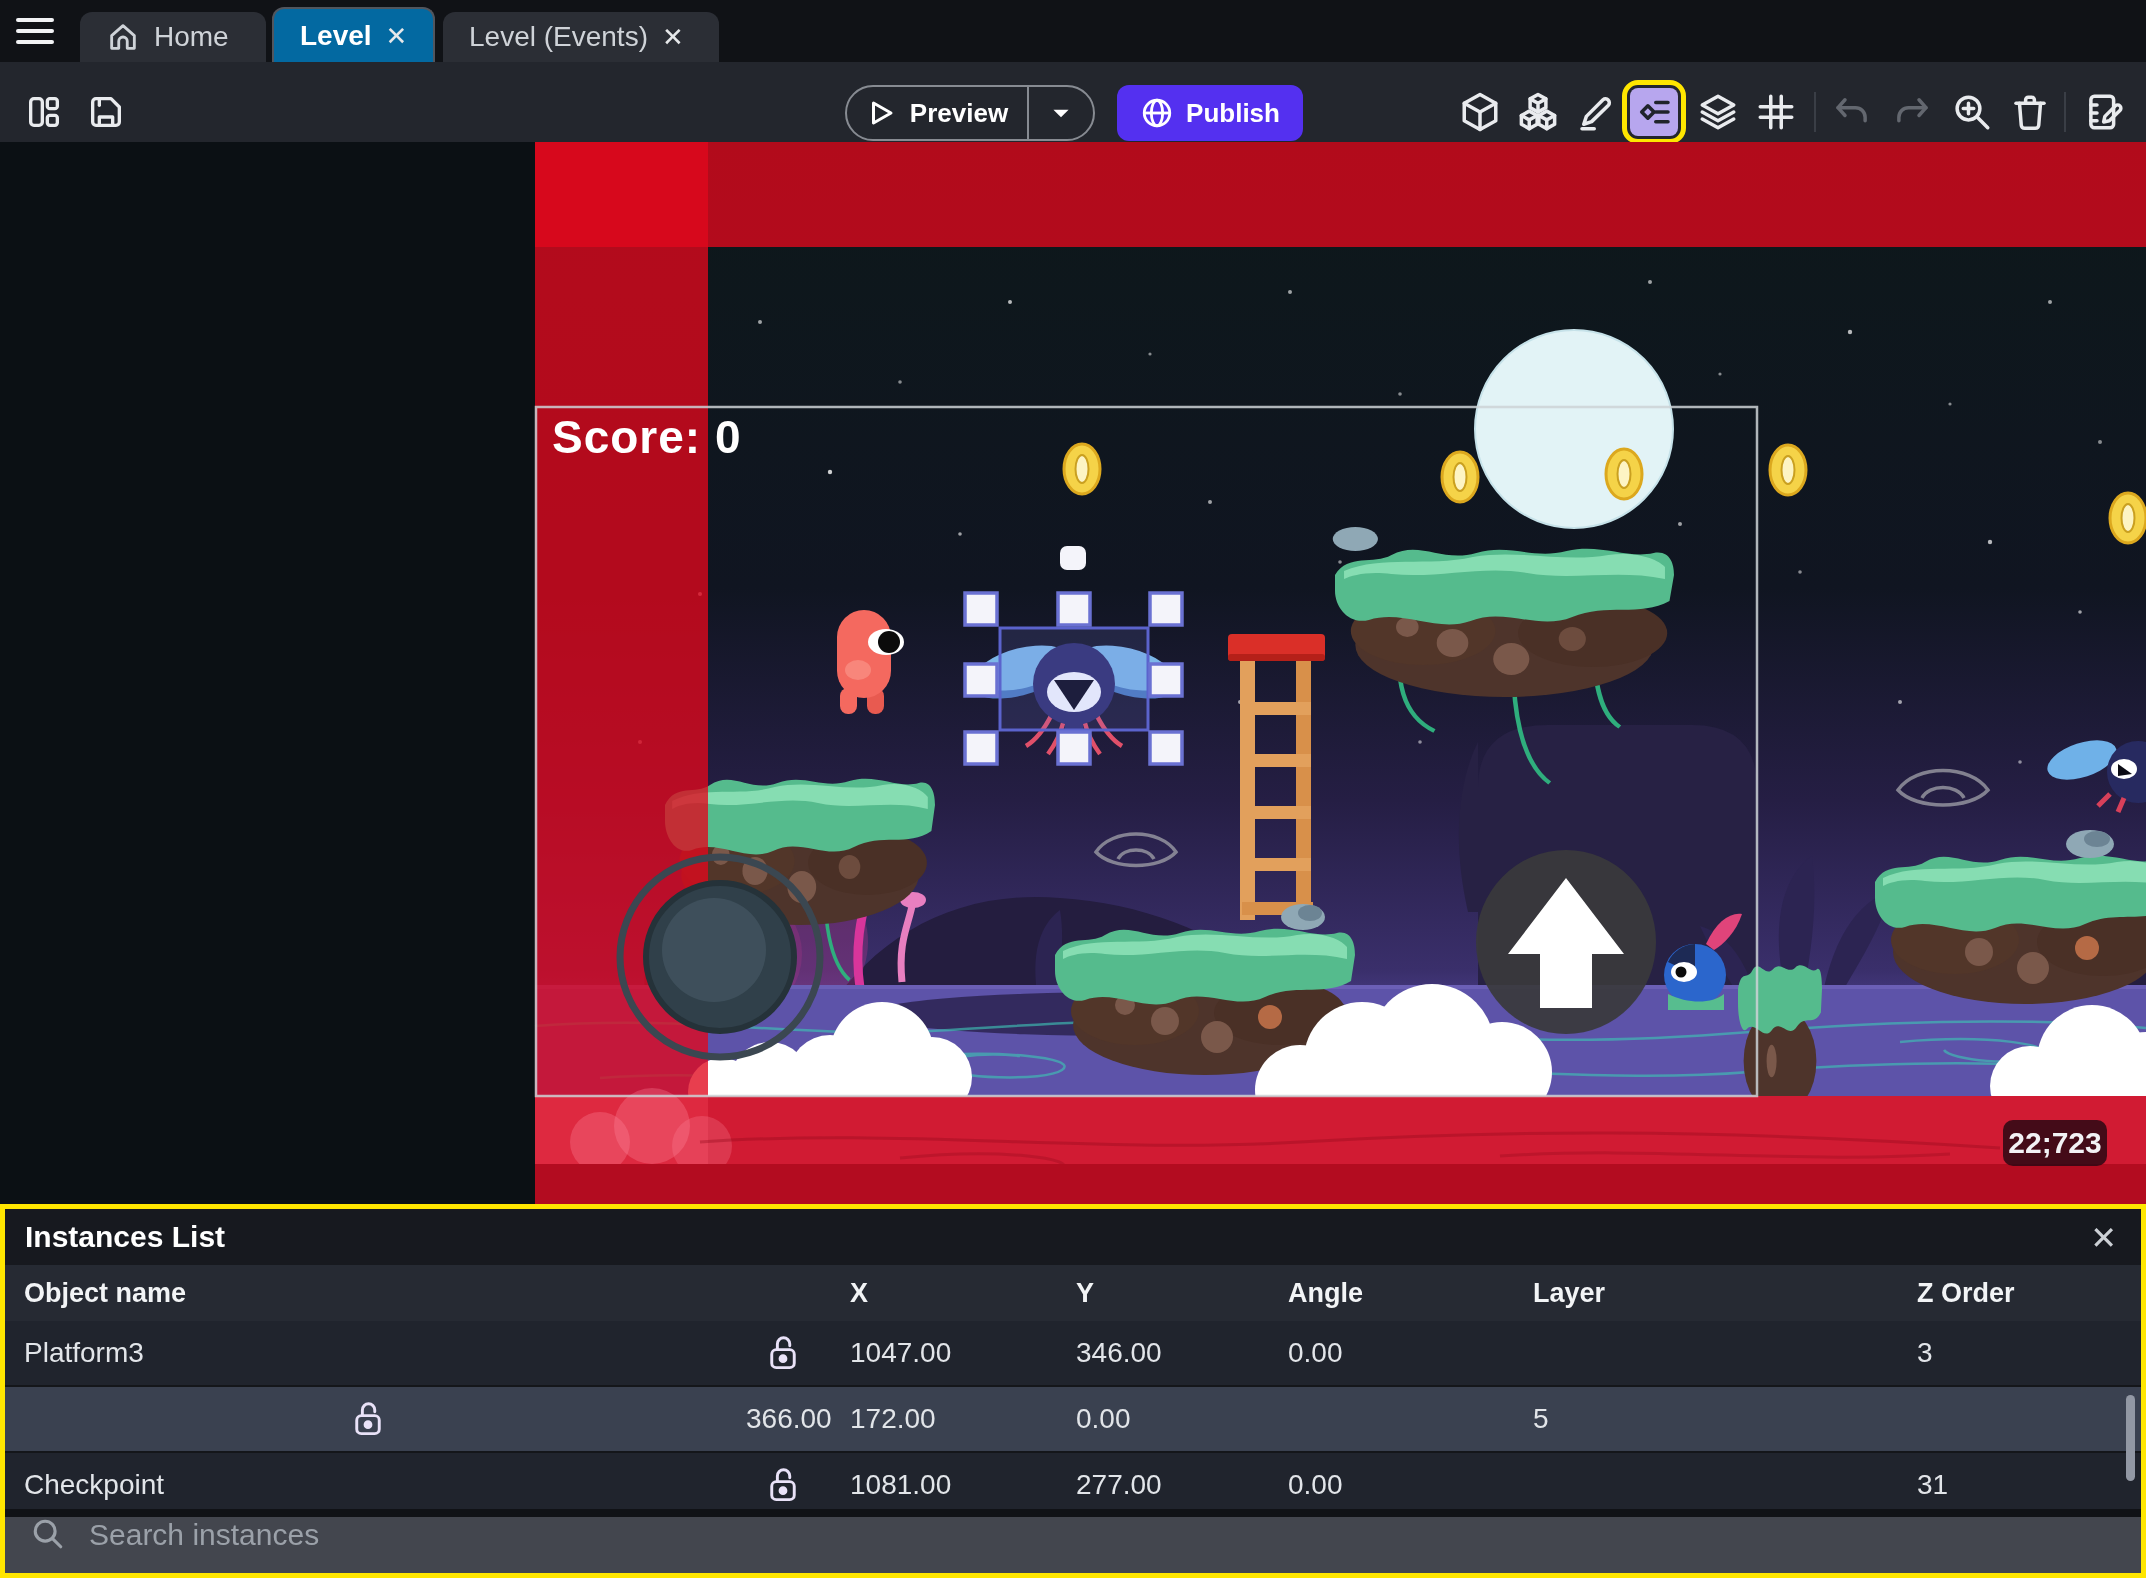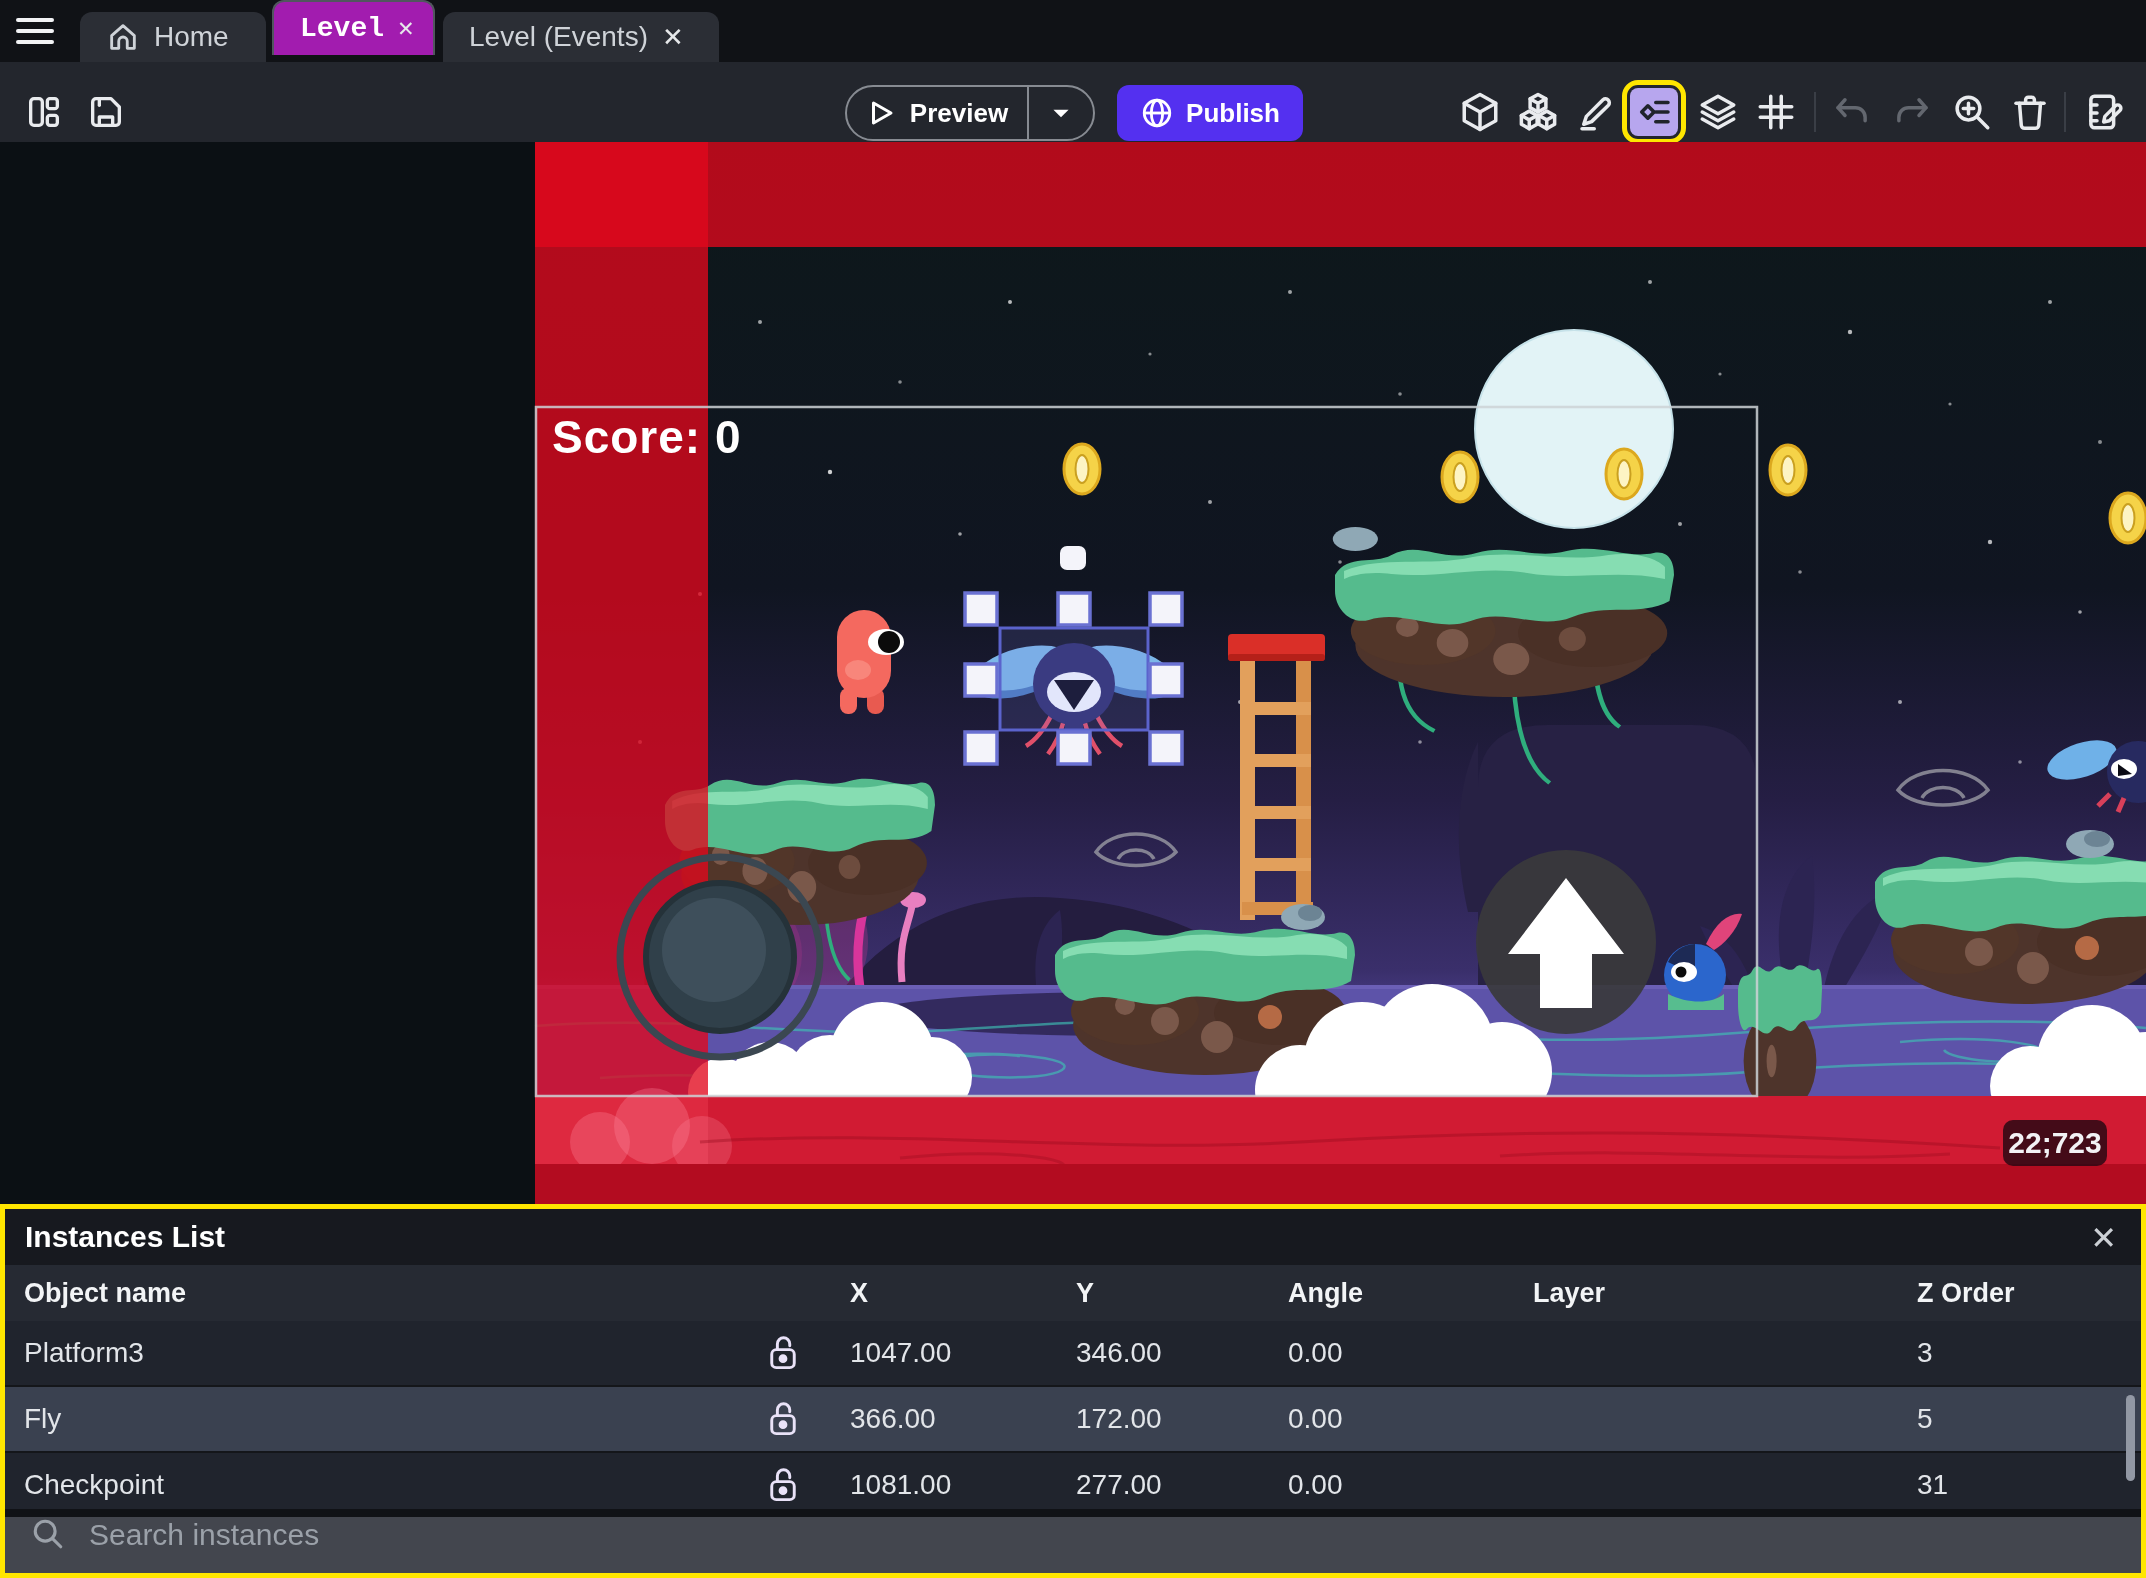--- a/index.html
+++ b/index.html
@@ -5,21 +5,21 @@
   html,body{margin:0;padding:0;background:#0c0e11;}
   .app{position:relative;width:2146px;height:1578px;overflow:hidden;
        font-family:"Liberation Sans",sans-serif;background:#17191f;color:#e8eaec;}
   
   .tabbar{position:absolute;left:0;top:0;width:2146px;height:62px;background:#101216;}
   .hamburger{position:absolute;left:16px;top:11px;width:44px;height:40px;cursor:pointer;}
   .hamburger span{display:block;width:38px;height:4.5px;background:#f2f3f5;border-radius:3px;margin:6.5px 0;}
   .tab{position:absolute;top:12px;height:50px;border-radius:12px 12px 0 0;display:flex;align-items:center;
        gap:14px;padding:8px 26px;font-size:28px;color:#cfd3d8;background:#2b2e35;box-sizing:border-box;}
   .tab.home{left:80px;width:186px;}
-  .tab.active{top:0;height:55px;background:#a21caf;border:2px solid #51565e;border-bottom:none;color:#ffffff;font-weight:bold;font-family:Liberation Mono, monospace;}
+  .tab.active{top:7px;height:55px;background:#0369a1;border:2px solid #51565e;border-bottom:none;color:#ffffff;font-weight:bold;}
   .tab.level{left:272px;width:163px;}
   .tab.levelevents{left:443px;width:276px;}
   .tab .close{font-size:26px;color:#e6e8ea;font-weight:normal;cursor:pointer;line-height:1;}
   
   .toolbar{position:absolute;left:0;top:62px;width:2146px;height:80px;background:#23262d;}
   .icon-btn{position:absolute;top:88px;width:48px;height:48px;display:flex;align-items:center;justify-content:center;
             border-radius:8px;cursor:pointer;}
   .icon-btn svg{stroke:#e9ebee;fill:none;stroke-width:2;stroke-linecap:round;stroke-linejoin:round;}
   .icon-btn.dim svg{stroke:#63676f;}
   .icon-btn.highlight{background:#b7a6ee;outline:5px solid #ffe600;outline-offset:3px;}
@@ -532,21 +532,20 @@
         </svg>
       </div>
       <div class="c">1047.00</div>
       <div class="c">346.00</div>
       <div class="c">0.00</div>
       <div class="c"></div>
       <div class="c">3</div>
     </div>
 
     <div class="grid-row irow selected">
-      <div class="c name">Fly</div>
       <div class="lockcell">
         <svg width="30" height="36" viewBox="0 0 26 32" style="stroke:#e9e2f8;fill:none;stroke-width:2.6;stroke-linecap:round">
           <rect x="3" y="13" width="20" height="16" rx="4"></rect>
             <circle cx="13" cy="21" r="2.6" fill="#e9e2f8"></circle>
             <path d="M8 13 V8 a5.5 5.5 0 0 1 11 0 v1.5"></path>
         </svg>
       </div>
       <div class="c">366.00</div>
       <div class="c">172.00</div>
       <div class="c">0.00</div>

